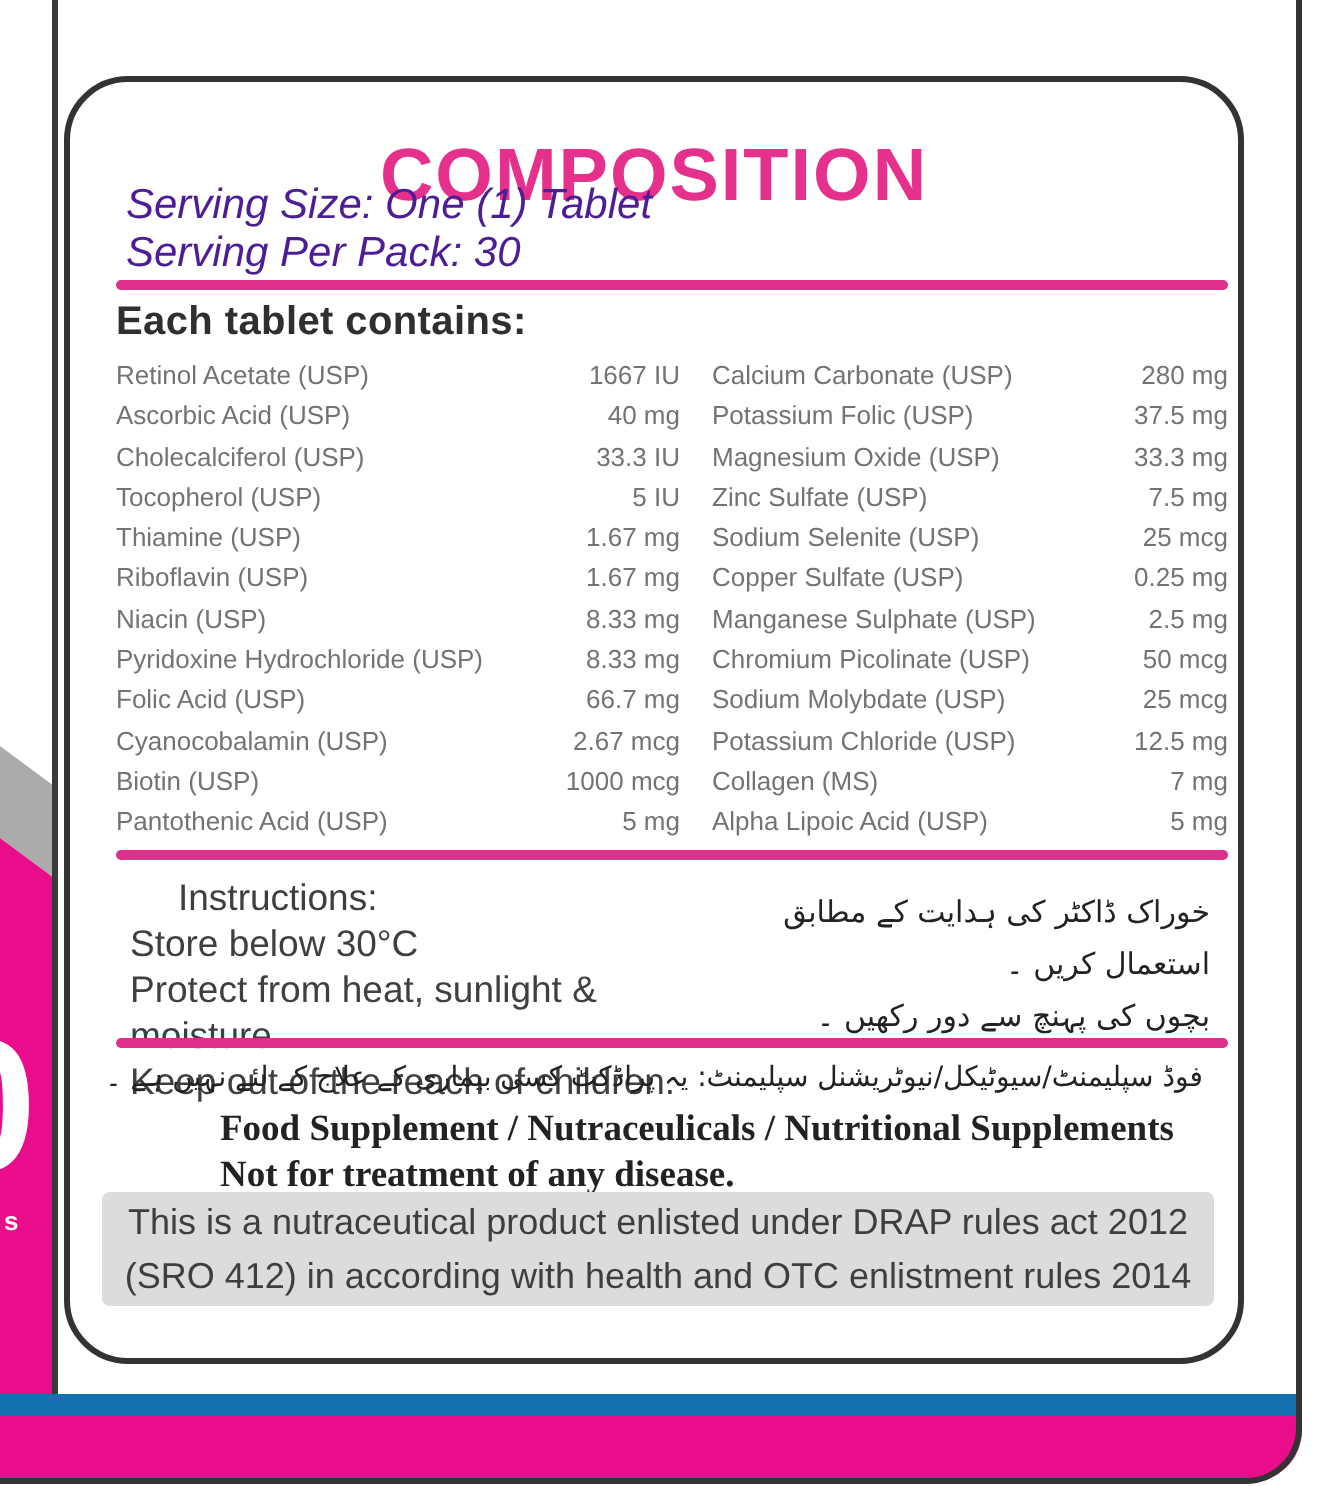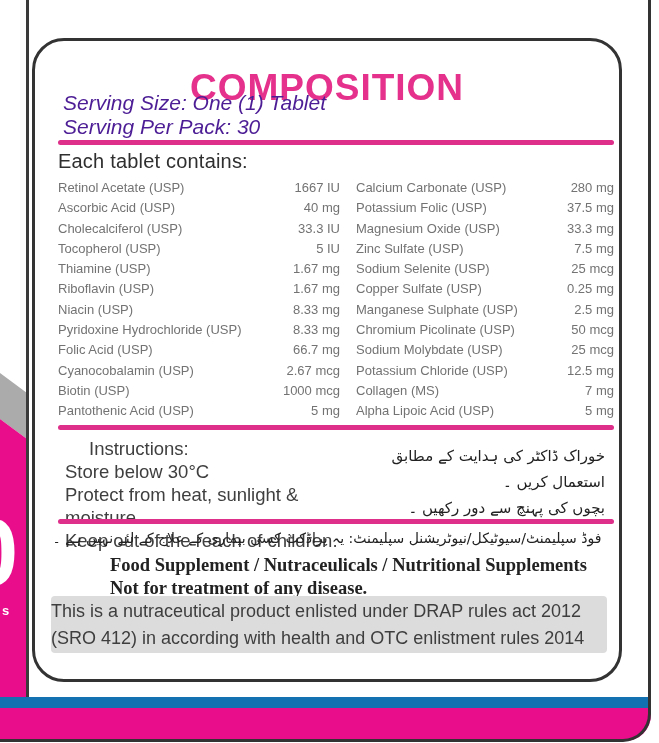--- a/index.html
+++ b/index.html
@@ -52,21 +52,21 @@
   }
   .title {
     position:absolute; top:26px; left:0; width:100%; text-align:center;
     color:#e5308c; font-size:37px; font-weight:bold; letter-spacing:1px;
   }
   .serving { position:absolute; left:28px; top:50px; color:#4c1d95; font-weight:normal; font-style:italic; font-size:21px; line-height:24px; }
   .divider { position:absolute; left:23px; width:556px; height:5px; background:#de2f8a; border-radius:3px; }
   .divider-1 { top:99px; }
   .divider-2 { top:384px; }
   .divider-3 { top:478px; }
-  .contains-heading { position:absolute; left:23px; top:109px; font-size:20px; font-weight:normal; color:#2f2f2f; letter-spacing:0.2px; }
+  .contains-heading { position:absolute; left:23px; top:109px; font-size:20px; font-weight:bold; color:#2f2f2f; letter-spacing:0.2px; }
 
   .ing-table { position:absolute; left:23px; top:137px; width:556px; display:flex; gap:16px; }
   .ing-col { display:flex; flex-direction:column; }
   .ing-col.left { width:282px; }
   .ing-col.right { width:258px; }
   .row { display:flex; justify-content:space-between; font-size:13px; line-height:20.3px; color:#737373; }
   .ing-name { white-space:nowrap; }
   .ing-amt { white-space:nowrap; text-align:center; }
 
   .instructions { position:absolute; left:30px; top:396px; width:310px; color:#3f3f3f; font-size:18.5px; line-height:23px; }
@@ -78,21 +78,21 @@
   .urdu-supplement {
     position:absolute; left:0; top:489px; width:100%; text-align:center; direction:rtl;
     font-family:"DejaVu Sans", sans-serif; font-size:14px; color:#222;
   }
   .supplement-en {
     position:absolute; left:75px; top:513px; font-family:"Liberation Serif", serif;
     font-weight:bold; font-size:18.5px; line-height:23px; color:#222;
   }
   .notice {
     position:absolute; left:16px; top:555px; width:556px; height:57px; background:#dcdcdc;
-    border-radius:4px; font-size:18px; line-height:27px; color:#3e3e3e;
+    border-radius:4px; text-align:center; font-size:18px; line-height:27px; color:#3e3e3e;
     padding-top:2px;
   }
 </style>
 </head>
 <body>
 
 <div class="stage">
 
   <div class="side-strip">
     <div class="side-gray"></div>

